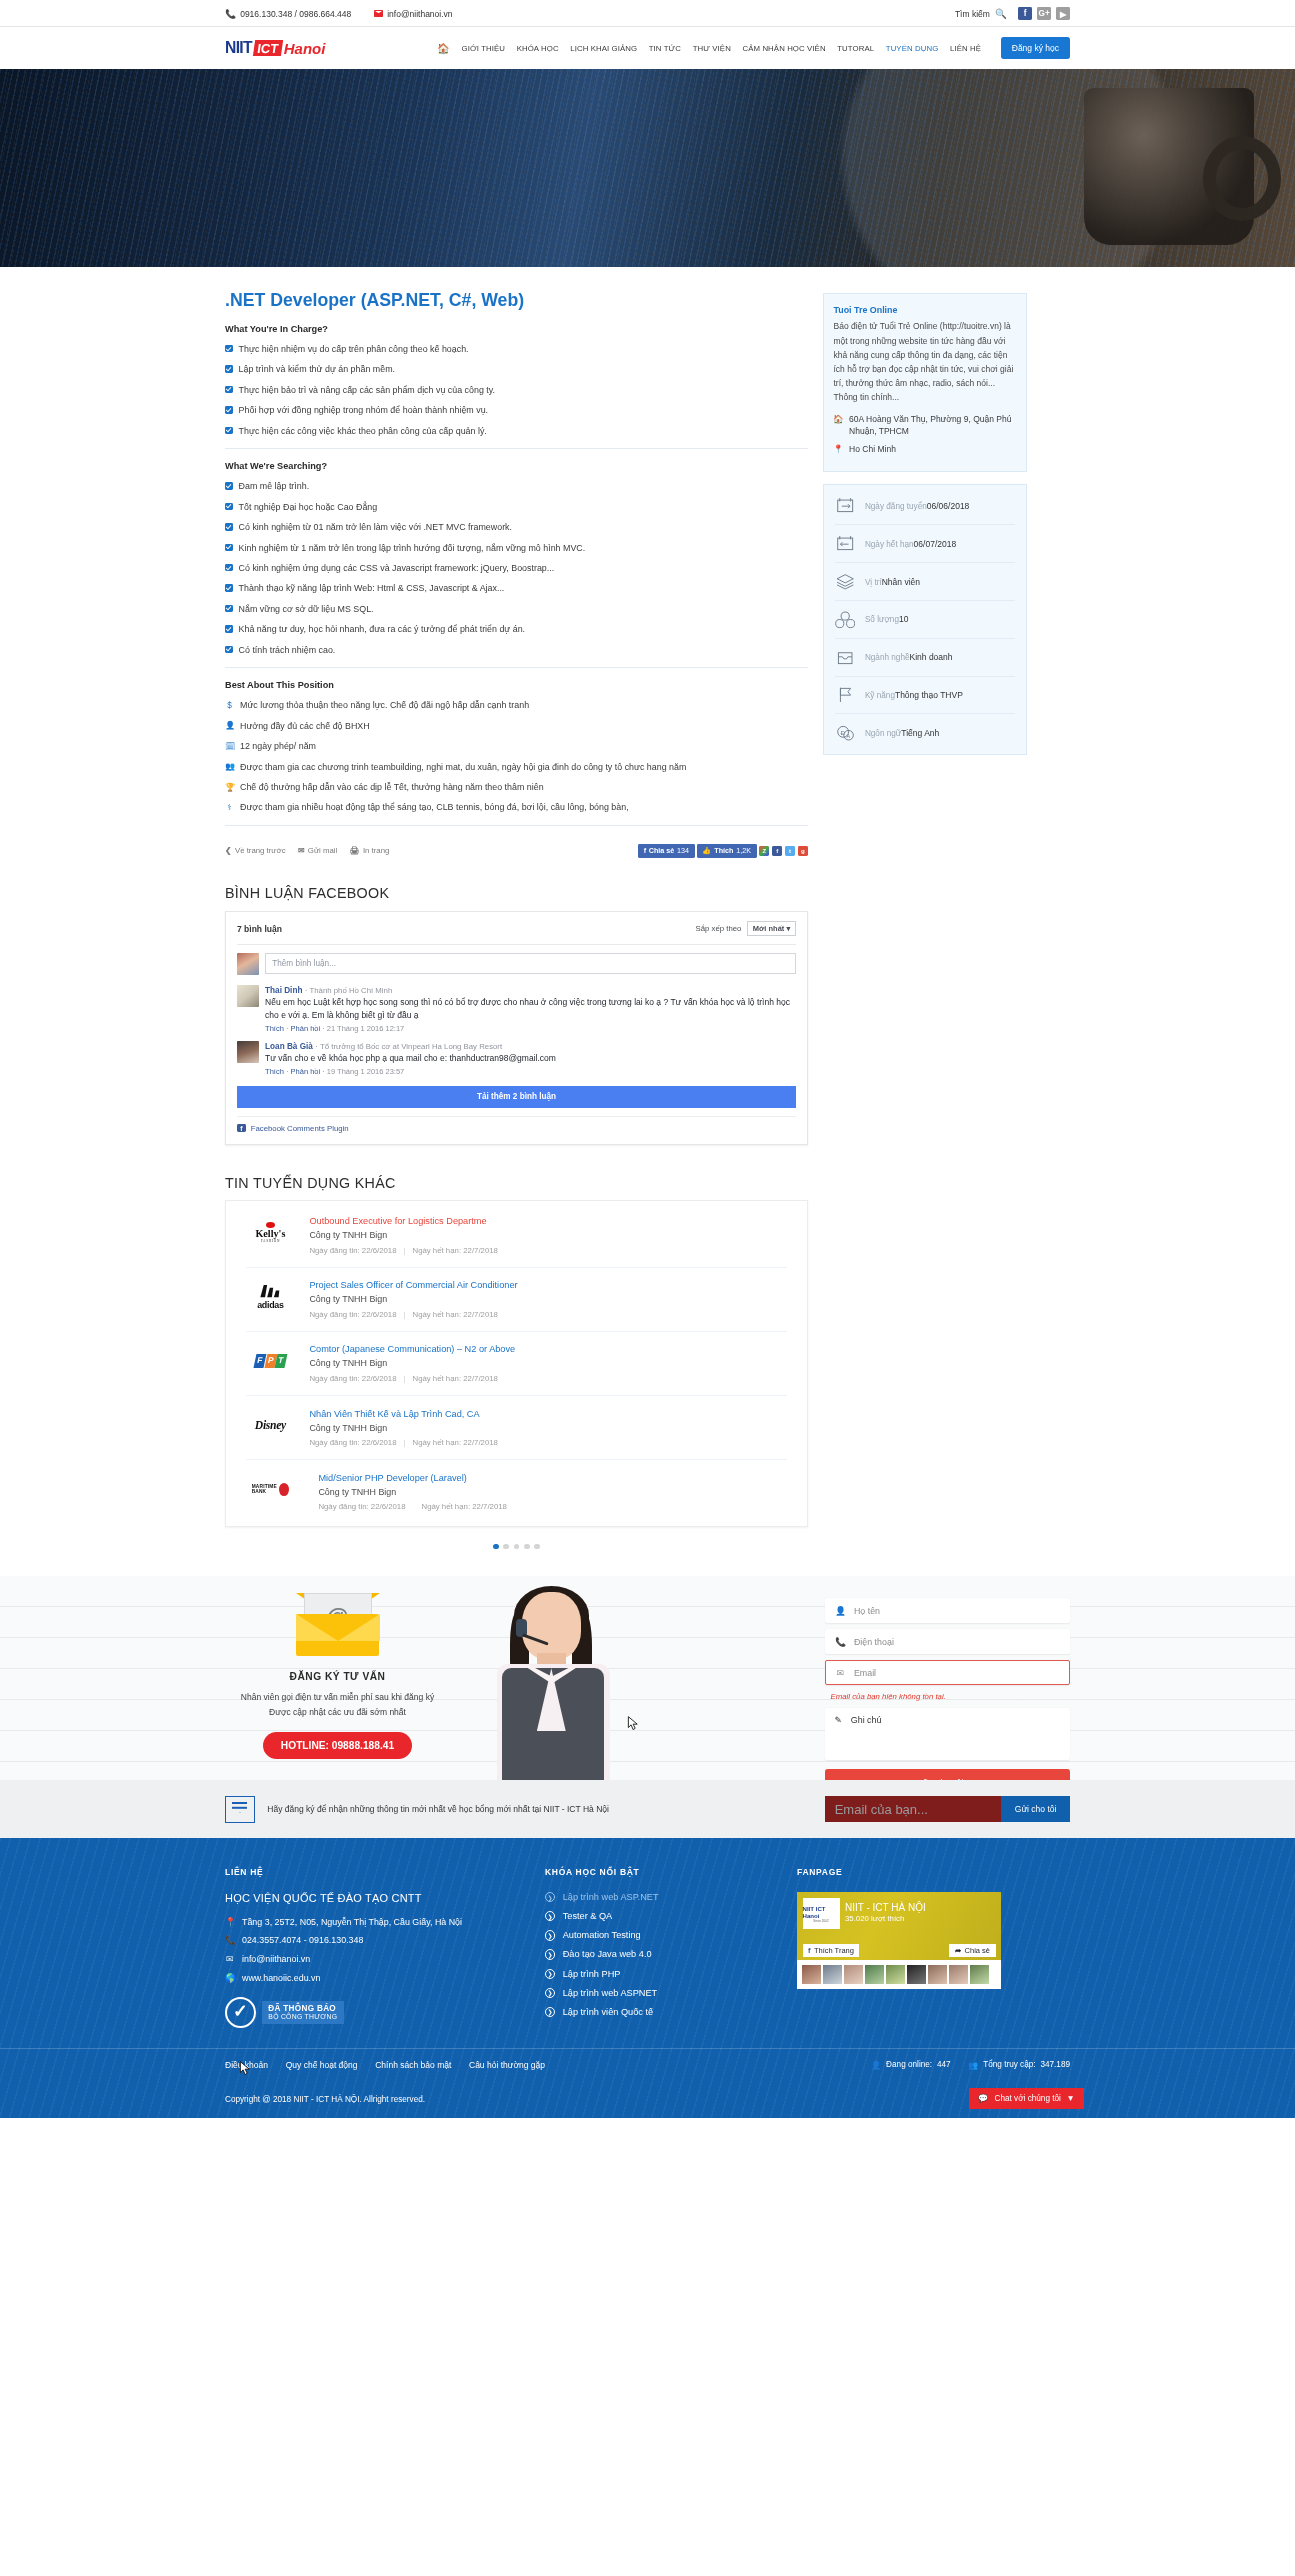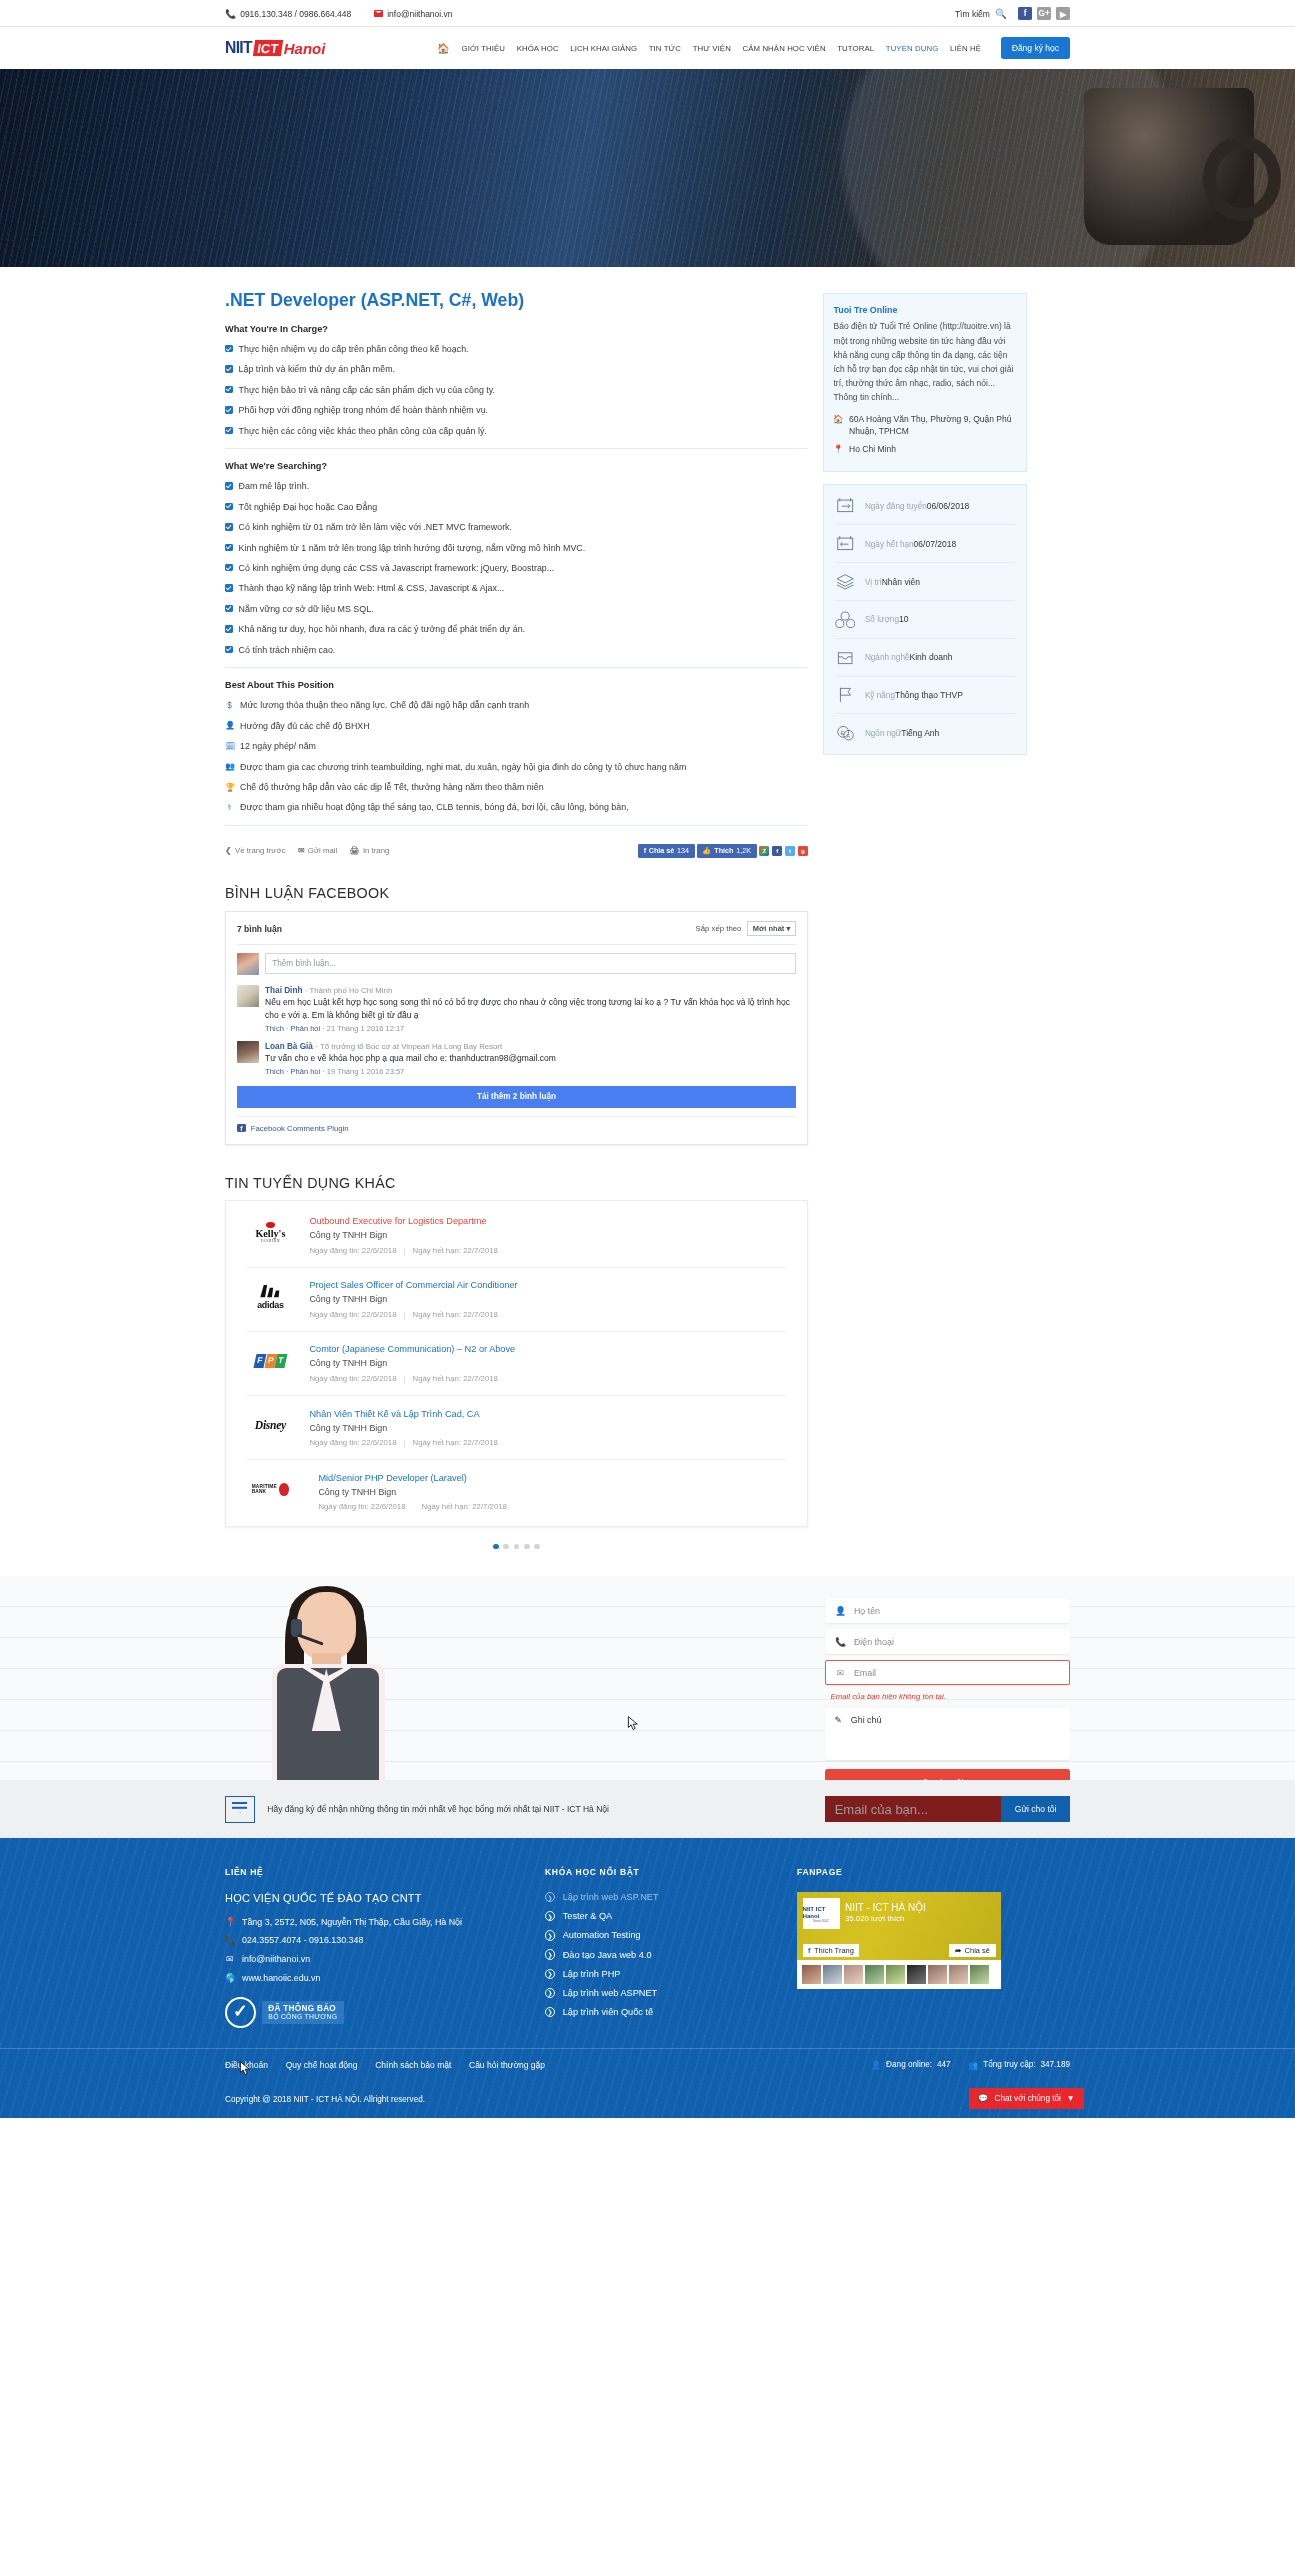--- a/index.html
+++ b/index.html
@@ -247,21 +247,21 @@
   .forg { font-size:11px; margin-bottom:12.3px; letter-spacing:0.2px;}
   .fline { display:flex; gap:7.5px; font-size:8.9px; margin-bottom:8.9px; align-items:flex-start;}
   .fline .fi2 { width:9.5px; flex:none; text-align:center;}
   .badge { display:flex; align-items:center; gap:5.5px; margin-top:13.6px;}
   .badge .circ { width:31px;height:31px;border-radius:50%;border:2px solid #fff;display:flex;align-items:center;justify-content:center;}
   .badge .circ b{font-size:17.7px;color:#fff;line-height:1;}
   .badge .bt { background:#2d78c4; padding:3.4px 6.8px; }
   .badge .bt b { display:block; font-size:8.2px; font-weight:bold; letter-spacing:0.3px;}
   .badge .bt span { display:block; font-size:6.8px; letter-spacing:0.3px;}
   .flist { list-style:none; }
-  .flist li { display:flex; align-items:center; gap:7.5px; font-size:9.2px; margin-bottom:8.9px; cursor:pointer;}
+  .flist li { display:flex; gap:7.5px; font-size:9.2px; margin-bottom:8.9px; cursor:pointer;}
   .flist li .arr { width:10.2px;height:10.2px;border-radius:50%;border:1px solid #fff;display:inline-flex;align-items:center;justify-content:center;font-size:6.1px;flex:none;}
   .flist li.hovered { color:#9dc4e8; }
   .flist li.hovered .arr { border-color:#9dc4e8; }
   .fanbox { width:204px; background:#fff; }
   .fancover { height:68px; background:linear-gradient(120deg,#c9b820,#d6c221 40%,#bfae1c); position:relative; overflow:hidden;}
   .fanlogo { position:absolute; left:5.5px; top:6.1px; width:37px;height:31px;background:#fff;display:flex;align-items:center;justify-content:center;flex-direction:column;}
   .fanlogo b{font-size:6.1px;color:#1b3a8c;font-weight:bold;}
   .fanlogo small{font-size:3.1px;color:#666;}
   .fanname { position:absolute; left:48px; top:9.5px; color:#fff; font-size:10px; font-weight:normal;}
   .fanlikes { position:absolute; left:48px; top:22px; color:#fff; font-size:7.8px;}
@@ -707,20 +707,34 @@
           </span>
           <span><span class="meta-lbl">Ngôn ngữ</span><span class="meta-val">Tiếng Anh</span></span>
         </div>
       </div>
     </div>
   </div>
 </div>
 
 <div class="cta" style="margin-top:27px;">
   <div class="wrap">
+    <div class="cta-left">
+      <div class="env">
+        <div class="tri"></div>
+        <div class="flap"></div>
+        <div class="at">@</div>
+        <div class="body"></div>
+      </div>
+      <div class="cta-t1">ĐĂNG KÝ TƯ VẤN</div>
+      <div class="cta-t2">
+        <div>Nhân viên gọi điện tư vấn miễn phí sau khi đăng ký</div>
+        <div>Được cập nhật các ưu đãi sớm nhất</div>
+      </div>
+      <div class="hotline">HOTLINE: 09888.188.41</div>
+    </div>
     <div class="cta-agent">
       <div class="agent">
         <div class="hair"></div>
           <div class="hair2"></div>
           <div class="hair3"></div>
         <div class="head"></div>
           <div class="hs"></div>
           <div class="mic"></div>
         <div class="neck"></div>
           <div class="shirt"></div>

